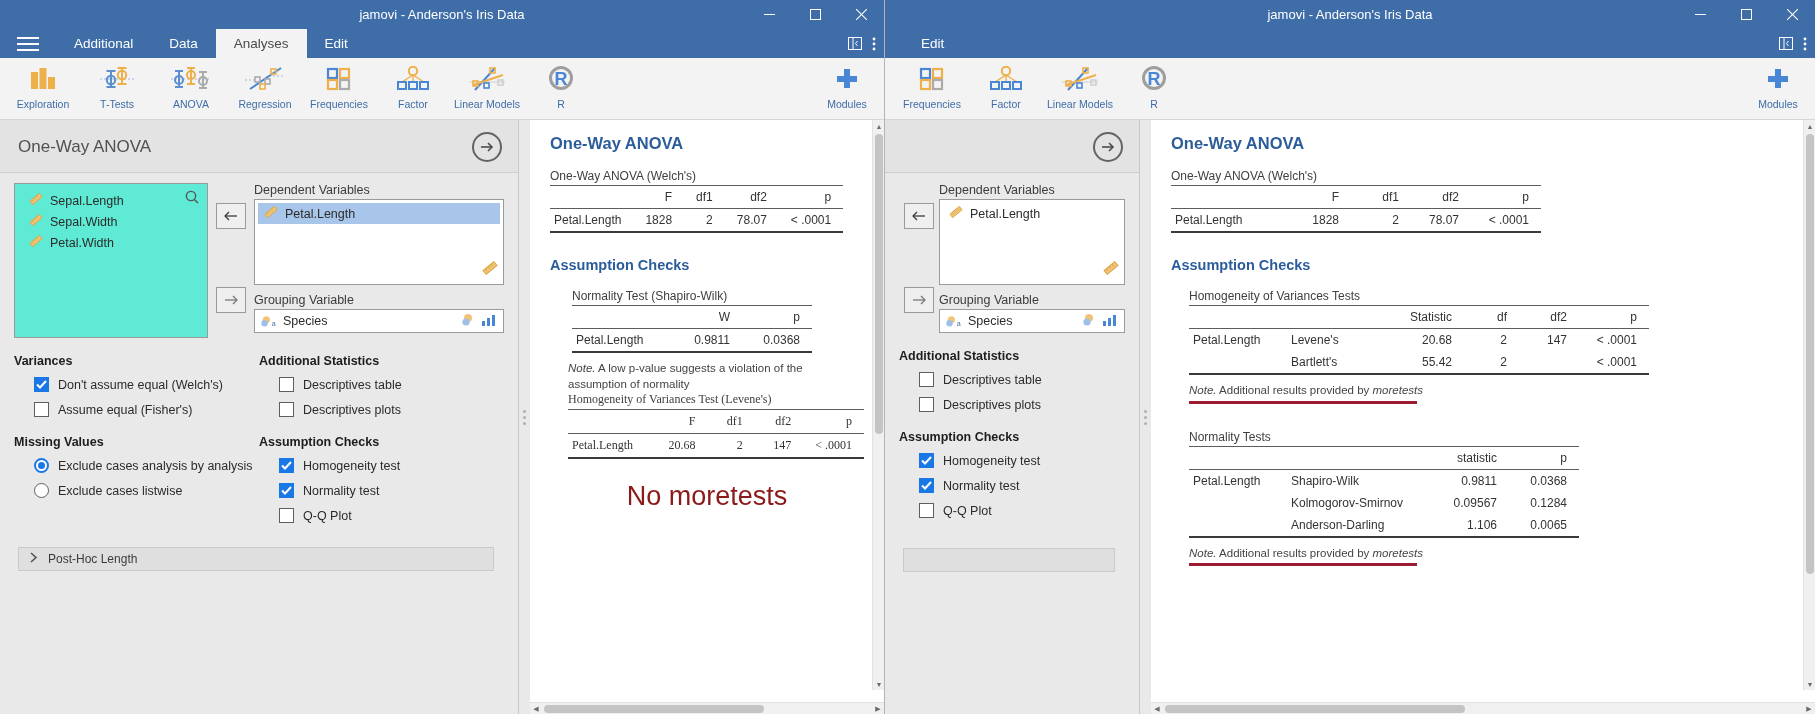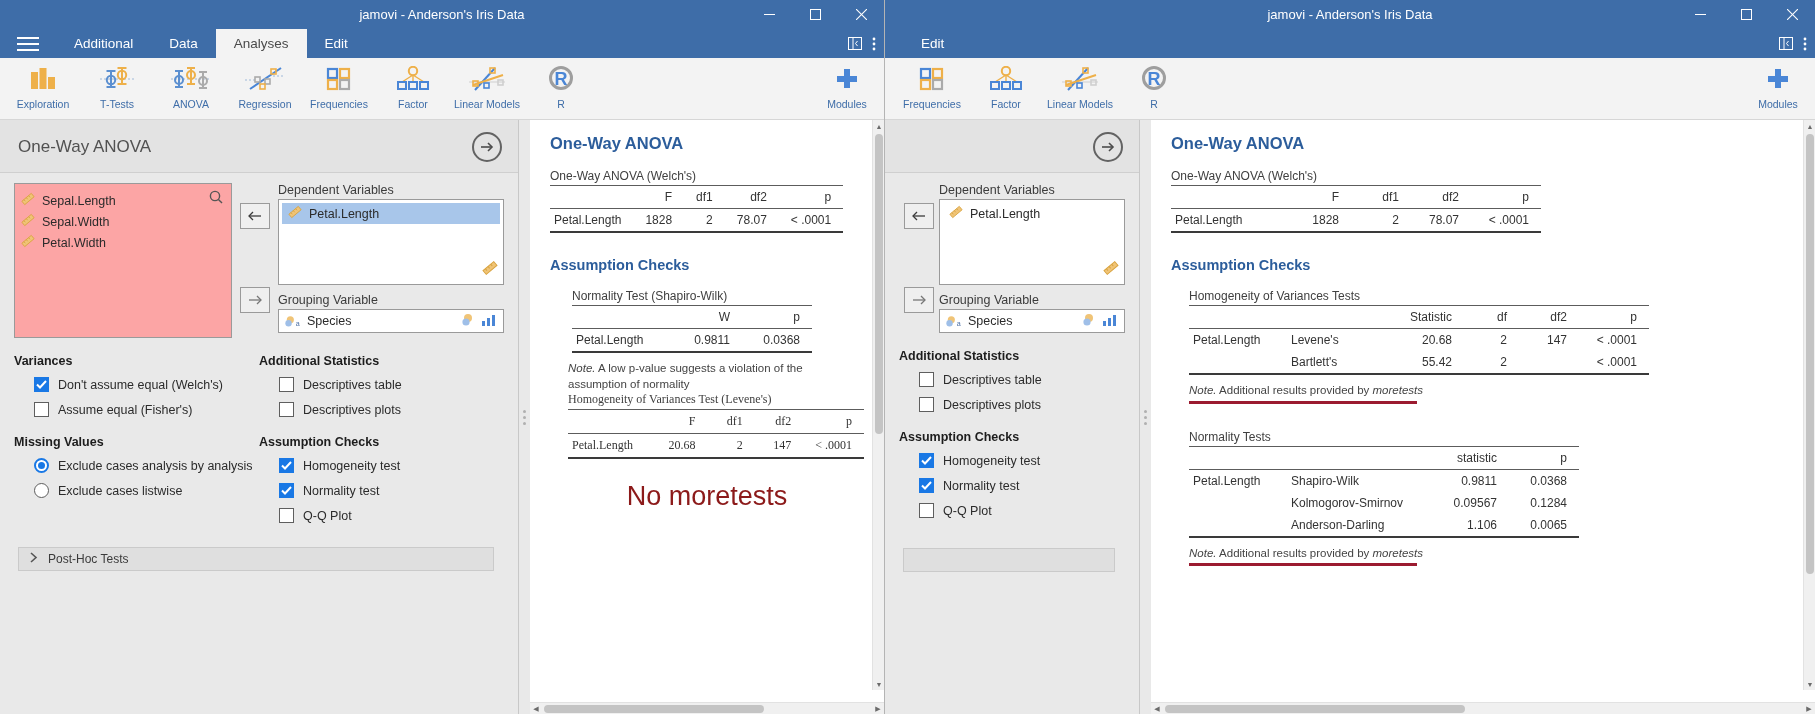--- a/index.html
+++ b/index.html
@@ -84,22 +84,22 @@
   .opt-title { font-size: 17px; color: #515151; font-weight: 400; }
   .arrow-circle {
     width: 30px; height: 30px; border: 2px solid #636363; border-radius: 50%;
     display: flex; align-items: center; justify-content: center; cursor: pointer;
     color: #4b4b4b;
   }
   .opt-body { padding: 10px 14px 0 14px; flex: 1; overflow: hidden; }
 
   .varsrow { display: flex; gap: 0; }
   .varlist {
-    width: 218px; height: 155px; background: #fca5a5; border: 1px solid #9a9a9a;
-    position: relative; padding: 6px 0;
+    width: 194px; height: 155px; background: #5eead4; border: 1px solid #9a9a9a;
+    position: relative; padding: 6px 8px;
   }
   .varitem { display: flex; align-items: center; gap: 7px; padding: 2px 6px; font-size: 12.5px; color: #2b2b2b; cursor: pointer;}
   .varitem.sel { background: #a8c6ea; }
   .search-ico { position: absolute; right: 8px; top: 6px; cursor: pointer; }
   .mid-btns { width: 46px; display: flex; flex-direction: column; align-items: center; padding-top: 20px; gap: 58px;}
   .sqbtn {
     width: 30px; height: 26px; border: 1px solid #9a9a9a; background: #efefef;
     display: flex; align-items: center; justify-content: center; cursor: pointer;
     color: #3b3b3b; font-size: 14px;
   }
@@ -531,21 +531,21 @@
               </div>
             </div>
           </div>
 
           <div class="collapse-bar">
             <span>
               <svg width="9" height="11" viewBox="0 0 9 11">
                   <polyline points="2,1 7,5.5 2,10" fill="none" stroke="#555" stroke-width="1.6"></polyline>
                 </svg>
             </span>
-            <span>Post-Hoc Tests</span>
+            <span>Post-Hoc Length</span>
           </div>
         </div>
       </div>
 
       <div class="vgrip">
           <span class="dots">
             <i></i>
             <i></i>
             <i></i>
           </span>

